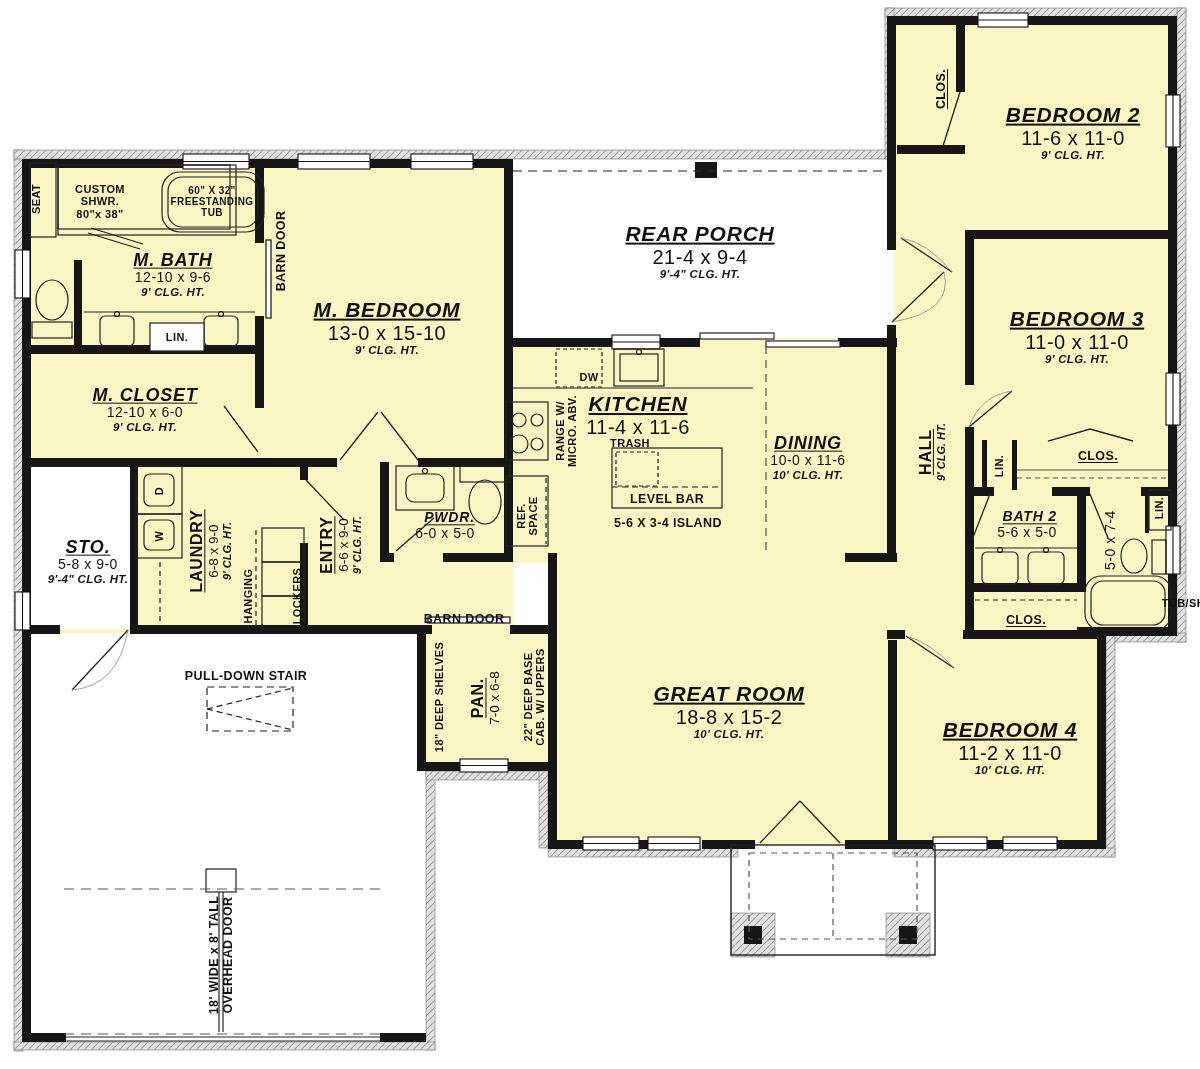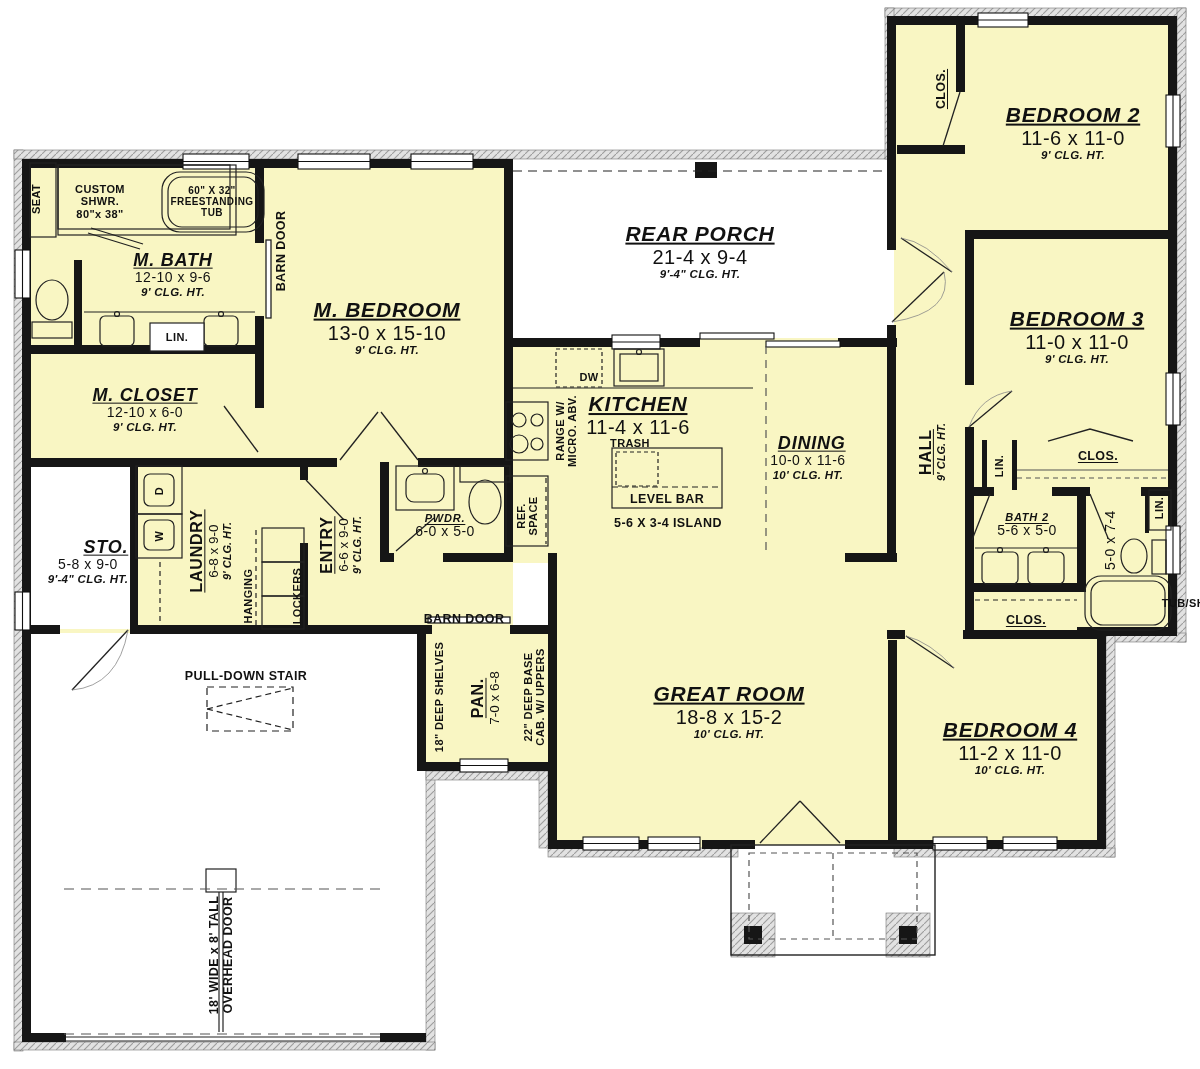--- a/index.html
+++ b/index.html
@@ -2,22 +2,22 @@
 <html><head>
 <meta charset="utf-8">
 <style>
   html,body{margin:0;padding:0;background:#fff;}
   .plan{position:relative;width:1200px;height:1069px;background:#ffffff;font-family:"Liberation Sans",sans-serif;color:#111;overflow:hidden;}
   .plan svg{position:absolute;left:0;top:0;}
   .lbl{position:absolute;transform:translate(-50%,-50%);text-align:center;white-space:nowrap;line-height:1.12;z-index:5;}
   .lbl.v{transform:translate(-50%,-50%) rotate(-90deg);}
   .rt{font-weight:bold;text-decoration:underline;text-underline-offset:2px;letter-spacing:.8px;font-style:italic;}
   .lg .rt{font-size:21px;}
-  .md .rt{font-size:18px;text-align:right;}
-  .sm .rt{font-size:11px;}
+  .md .rt{font-size:18px;}
+  .sm .rt{font-size:14px;text-align:right;}
   .rd{font-size:20px;letter-spacing:.5px;}
   .md .rd,.sm .rd{font-size:14px;}
   .rc{font-size:11.5px;font-style:italic;font-weight:bold;letter-spacing:.3px;}
   .ann{font-size:11px;font-weight:bold;letter-spacing:.4px;}
   .ann.u{text-decoration:underline;text-underline-offset:2px;}
   .ann.big{font-size:12.5px;}
   .vt{font-weight:bold;text-decoration:underline;text-underline-offset:2px;font-size:16px;letter-spacing:.8px;}
   .vd{font-size:13.5px;}
   .vc{font-size:11px;font-style:italic;font-weight:bold;}
 </style>

